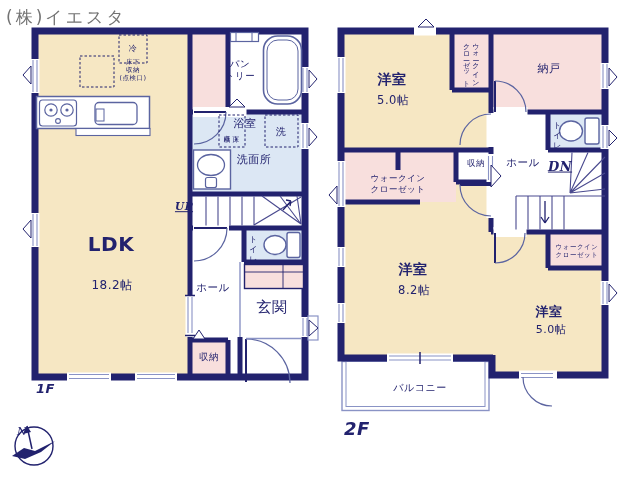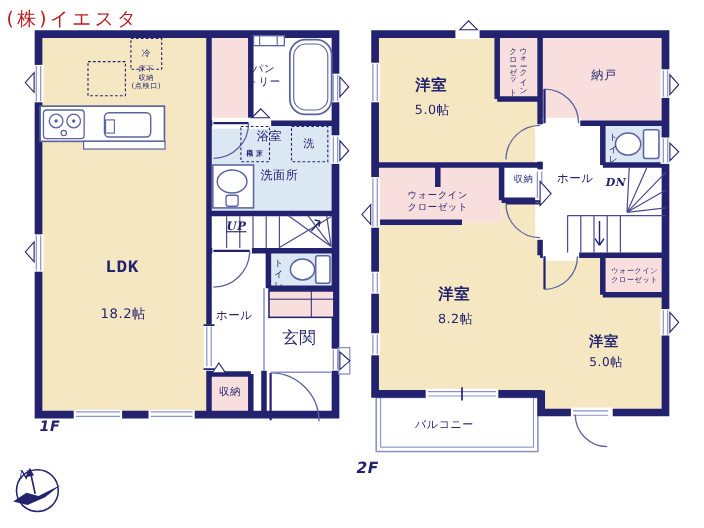--- a/index.html
+++ b/index.html
@@ -4,23 +4,23 @@
 <style>
   html,body{margin:0;padding:0;background:#fff;}
   #stage{position:relative;width:640px;height:480px;background:#ffffff;overflow:hidden;
          font-family:"DejaVu Sans","Liberation Sans",sans-serif;}
   svg{position:absolute;left:0;top:0;}
   .lbl{position:absolute;color:#22226E;transform:translate(-50%,-50%);
        white-space:pre-line;text-align:center;line-height:1.3;letter-spacing:0.5px;}
   .vert{writing-mode:vertical-rl;text-orientation:upright;letter-spacing:1px;line-height:1.35;}
   .corner{transform:none;font-weight:bold;font-style:italic;}
   .serifit{font-family:"DejaVu Serif","Liberation Serif",serif;font-style:italic;font-weight:bold;}
-  .wm{position:absolute;left:6px;top:6px;color:#b91c1c;font-size:17px;
+  .wm{position:absolute;left:6px;top:6px;color:#737373;font-size:17px;
       letter-spacing:3px;transform:none;white-space:nowrap;}
-  .w600{font-weight:600;font-family:Liberation Mono, monospace;}
+  .w600{font-weight:600;}
 </style>
 </head>
 <body>
 
 <div id="stage">
 
 <svg width="640" height="480" viewBox="0 0 640 480">
 
   <g>
     <rect x="35" y="31" width="270" height="346" fill="#ffffff"></rect>
@@ -180,53 +180,53 @@
     <circle cx="26" cy="28" r="19" stroke="#22226E" stroke-width="1.4" fill="none"></circle>
     <line x1="24" y1="31" x2="19" y2="8" stroke="#22226E" stroke-width="1.5"></line>
     <polygon points="19,8 15,16 23,14" fill="#22226E"></polygon>
     <polygon points="4,38 16,30 27,33 47,23 33,34 17,41" fill="#22226E"></polygon>
     <text x="9" y="17" font-size="11" font-style="italic" fill="#22226E" font-family="DejaVu Serif, Liberation Serif, serif">N</text>
   </g>
 </svg>
 
 <div class="wm">(株)イエスタ</div>
 
-<div class="lbl w600" style="left:111px;top:244px;font-size:16px;">LDK</div>
+<div class="lbl w600" style="left:111px;top:244px;font-size:20px;">LDK</div>
 <div class="lbl" style="left:112px;top:262px;font-size:12px;margin-top:24px;">18.2帖</div>
 <div class="lbl" style="left:133px;top:49px;font-size:8px;">冷</div>
 <div class="lbl" style="left:97px;top:71px;font-size:6.5px;line-height:1.2;margin-left:36px;">床下
 収納
 (点検口)</div>
 <div class="lbl" style="left:208px;top:70px;font-size:9.5px;margin-left:32px;">パン
 トリー</div>
 <div class="lbl" style="left:245px;top:76px;font-size:11px;margin-top:48px;">浴室</div>
 <div class="lbl vert" style="left:231px;top:131px;font-size:6.5px;">床下
 点検口</div>
 <div class="lbl" style="left:281px;top:131px;font-size:10px;">洗</div>
 <div class="lbl" style="left:254px;top:160px;font-size:11px;">洗面所</div>
-<div class="lbl serifit" style="left:215px;top:207px;font-size:10.5px;text-decoration:underline;">UP</div>
+<div class="lbl serifit" style="left:184px;top:207px;font-size:10.5px;text-decoration:underline;">UP</div>
 <div class="lbl vert" style="left:252px;top:245px;font-size:8px;">トイレ</div>
 <div class="lbl" style="left:213px;top:288px;font-size:10.5px;">ホール</div>
 <div class="lbl" style="left:272px;top:308px;font-size:15px;">玄関</div>
 <div class="lbl" style="left:209px;top:357px;font-size:9.5px;">収納</div>
 <div class="lbl corner" style="left:36px;top:381px;font-size:13px;">1F</div>
 
 <div class="lbl w600" style="left:392px;top:79px;font-size:14px;">洋室</div>
 <div class="lbl" style="left:393px;top:100px;font-size:11.5px;">5.0帖</div>
 <div class="lbl vert" style="left:470px;top:61px;font-size:7px;">ウォークイン
 クローゼット</div>
 <div class="lbl" style="left:549px;top:69px;font-size:11px;">納戸</div>
 <div class="lbl vert" style="left:556px;top:131px;font-size:8px;">トイレ</div>
 <div class="lbl" style="left:523px;top:163px;font-size:10.5px;">ホール</div>
-<div class="lbl serifit" style="left:560px;top:167px;font-size:10px;">DN</div>
+<div class="lbl serifit" style="left:560px;top:167px;font-size:13px;text-decoration:underline;">DN</div>
 <div class="lbl" style="left:476px;top:164px;font-size:8.5px;">収納</div>
 <div class="lbl" style="left:398px;top:184px;font-size:8.5px;">ウォークイン
 クローゼット</div>
 <div class="lbl w600" style="left:413px;top:269px;font-size:14px;">洋室</div>
 <div class="lbl" style="left:414px;top:290px;font-size:11.5px;">8.2帖</div>
 <div class="lbl" style="left:577px;top:251px;font-size:6.5px;">ウォークイン
 クローゼット</div>
 <div class="lbl w600" style="left:549px;top:312px;font-size:13px;">洋室</div>
 <div class="lbl" style="left:551px;top:330px;font-size:11px;">5.0帖</div>
-<div class="lbl" style="left:404px;top:387px;font-size:10px;">バルコニー</div>
-<div class="lbl corner" style="left:324px;top:417px;font-size:14px;">2F</div>
+<div class="lbl" style="left:420px;top:387px;font-size:10px;">バルコニー</div>
+<div class="lbl corner" style="left:344px;top:417px;font-size:18px;">2F</div>
 
 </div>
 
 </body></html>

